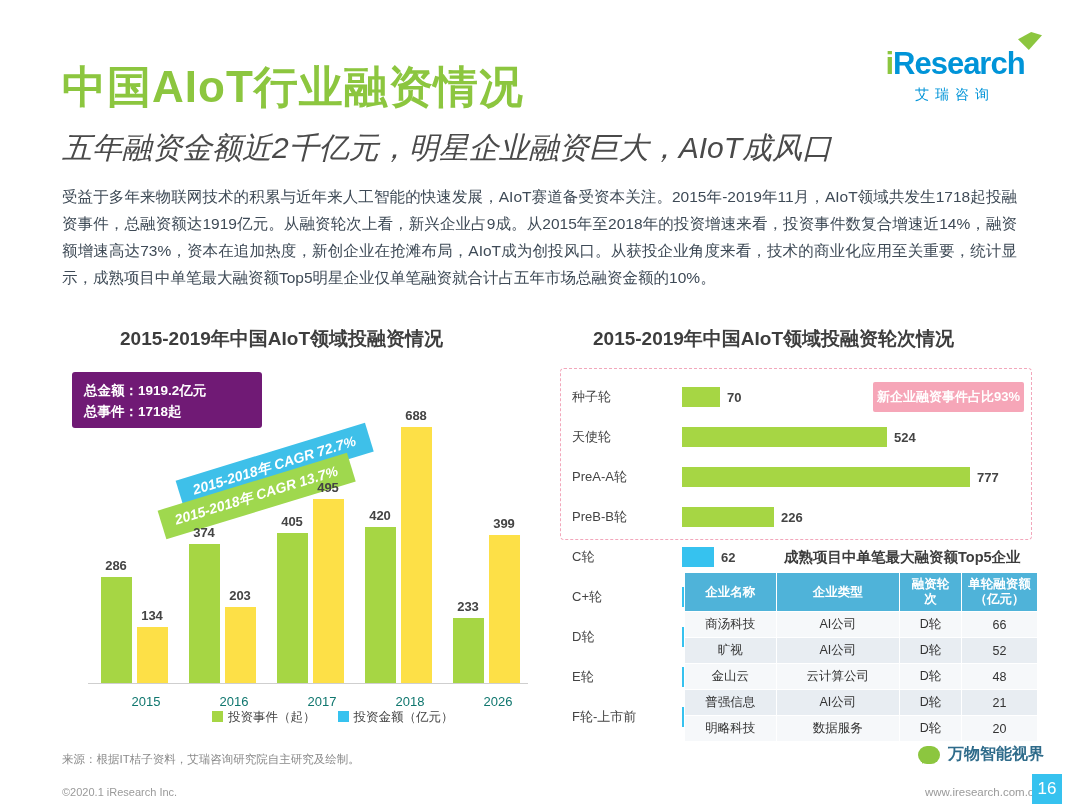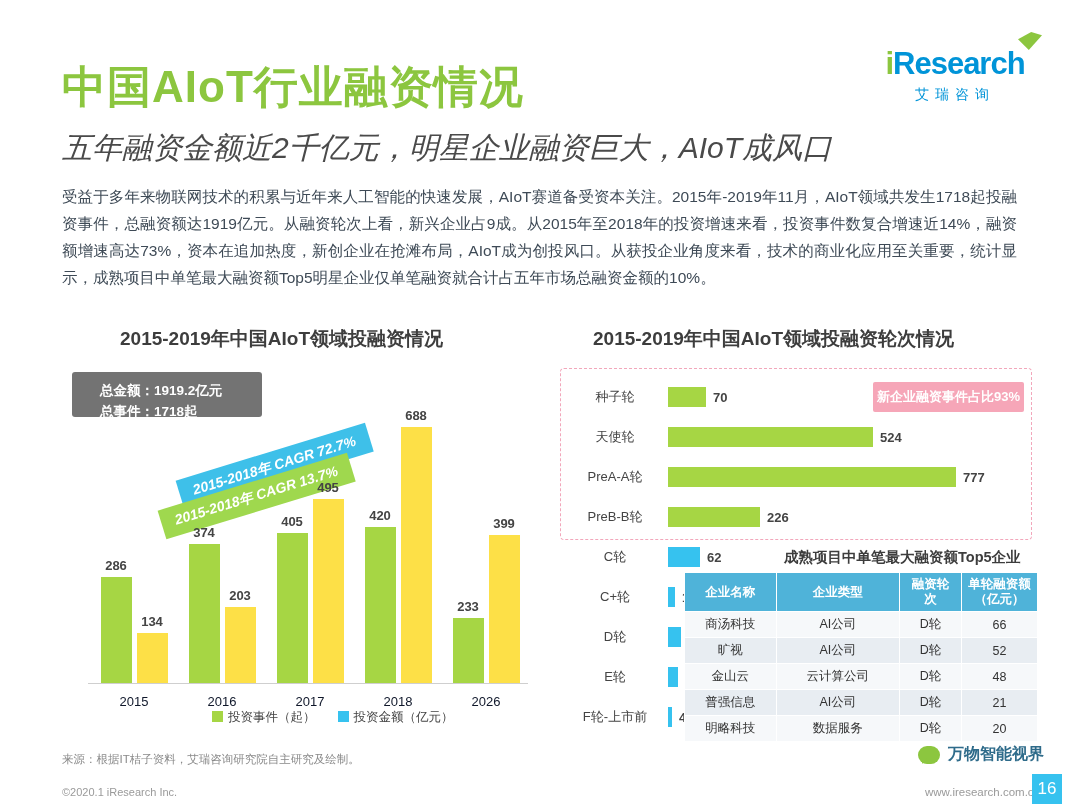--- a/index.html
+++ b/index.html
@@ -26,52 +26,52 @@
   .h2{position:absolute;left:62px;top:128px;font-size:30px;color:#4a4a4a;font-weight:normal;font-style:italic;}
   .para{position:absolute;left:62px;top:183px;width:955px;font-size:15.5px;line-height:27px;color:#3e4a56;text-align:justify;}
 
   
   .sec-title{position:absolute;font-size:19px;font-weight:bold;color:#3d3d3d;}
   #t-left{left:120px;top:326px;text-align:center;}
   #t-right{left:593px;top:326px;}
 
   
   .lchart{position:absolute;left:62px;top:360px;width:480px;height:380px;}
-  .lbadge{position:absolute;left:10px;top:12px;width:190px;height:45px;background:#737373;border-radius:3px;
-    color:#fff;font-size:13.5px;font-weight:bold;padding:8px 0 0 28px;box-sizing:border-box;line-height:21px;}
+  .lbadge{position:absolute;left:10px;top:12px;width:190px;height:56px;background:#701a75;border-radius:3px;
+    color:#fff;font-size:13.5px;font-weight:bold;padding:8px 0 0 12px;box-sizing:border-box;line-height:21px;}
   .ribbon{position:absolute;transform-origin:left center;color:#fff;font-weight:bold;font-style:italic;
     font-size:14px;padding:6px 14px;white-space:nowrap;}
   #r1{left:118px;top:120px;background:#3ec0e9;transform:rotate(-17deg);}
   #r2{left:100px;top:150px;background:#9fd84e;transform:rotate(-17deg);}
 
   .axis{position:absolute;left:26px;bottom:56px;width:440px;height:1px;background:#cfcfcf;}
   .grp{position:absolute;bottom:57px;width:84px;text-align:center;}
   .grp .bars{display:flex;justify-content:center;align-items:flex-end;gap:5px;height:260px;}
   .bar{width:31px;position:relative;}
   .bar.g{background:#a6d644;}
   .bar.b{background:#fde047;}
   .bval{position:absolute;top:-19px;left:50%;transform:translateX(-50%);font-size:13px;color:#444;font-weight:bold;}
-  .xlab{position:absolute;bottom:-26px;left:0;width:100%;font-size:13px;color:#0f172a;}
+  .xlab{position:absolute;bottom:-26px;left:12px;width:100%;font-size:13px;color:#0f766e;}
 
   .legend{position:absolute;left:150px;bottom:14px;font-size:12.5px;color:#444;display:flex;gap:22px;align-items:center;}
   .legend i{display:inline-block;width:11px;height:11px;margin-right:5px;vertical-align:-1px;}
   .legend .g{background:#a6d644;}
   .legend .b{background:#36c2ef;}
 
   .source{position:absolute;left:62px;top:752px;font-size:11.5px;color:#8a8a8a;}
   .copy{position:absolute;left:62px;top:786px;font-size:11px;color:#9a9a9a;}
   .site{position:absolute;right:40px;top:786px;font-size:11.5px;color:#9a9a9a;}
   .pagenum{position:absolute;right:18px;top:774px;width:30px;height:30px;background:#36c2ef;color:#fff;
     font-size:17px;text-align:center;line-height:30px;}
 
   
   .rchart{position:absolute;left:548px;top:360px;width:490px;height:390px;}
   .dashbox{position:absolute;left:12px;top:8px;width:470px;height:170px;border:1px dashed #f2a7bb;border-radius:4px;}
   .rrow{position:absolute;height:26px;left:24px;display:flex;align-items:center;}
-  .rlab{width:86px;text-align:center;font-size:13px;color:#444;padding-right:10px;}
+  .rlab{width:86px;text-align:left;font-size:13px;color:#444;padding-right:24px;}
   .rbar{height:20px;background:#a6d644;}
   .rval{font-size:13px;color:#444;margin-left:7px;font-weight:bold;}
   .rbar.blue{background:#36c2ef;}
   .tagpink{position:absolute;right:14px;top:22px;background:#f6a6b8;color:#fff;font-size:13px;font-weight:bold;
     padding:6px 4px;border-radius:2px;}
 
   
   .tbl-title{position:absolute;left:236px;top:188px;font-size:14.5px;font-weight:bold;color:#3d3d3d;}
   table.t{position:absolute;left:136px;top:212px;border-collapse:collapse;font-size:12.5px;}
   table.t th{background:#4fb3d9;color:#fff;font-weight:bold;padding:4px 6px;border:1px solid #fff;line-height:15px;}
@@ -113,21 +113,21 @@
     <div class="ribbon" id="r1">2015-2018年 CAGR 72.7%</div>
     <div class="ribbon" id="r2">2015-2018年 CAGR 13.7%</div>
 
     <div class="axis"></div>
 
     <div class="grp" style="left:30px">
       <div class="bars">
         <div class="bar g" style="height:106px">
             <span class="bval">286</span>
           </div>
-        <div class="bar b" style="height:50px">
+        <div class="bar b" style="height:56px">
             <span class="bval">134</span>
           </div>
       </div>
       <div class="xlab">2015</div>
     </div>
 
     <div class="grp" style="left:118px">
       <div class="bars">
         <div class="bar g" style="height:139px">
             <span class="bval">374</span>

